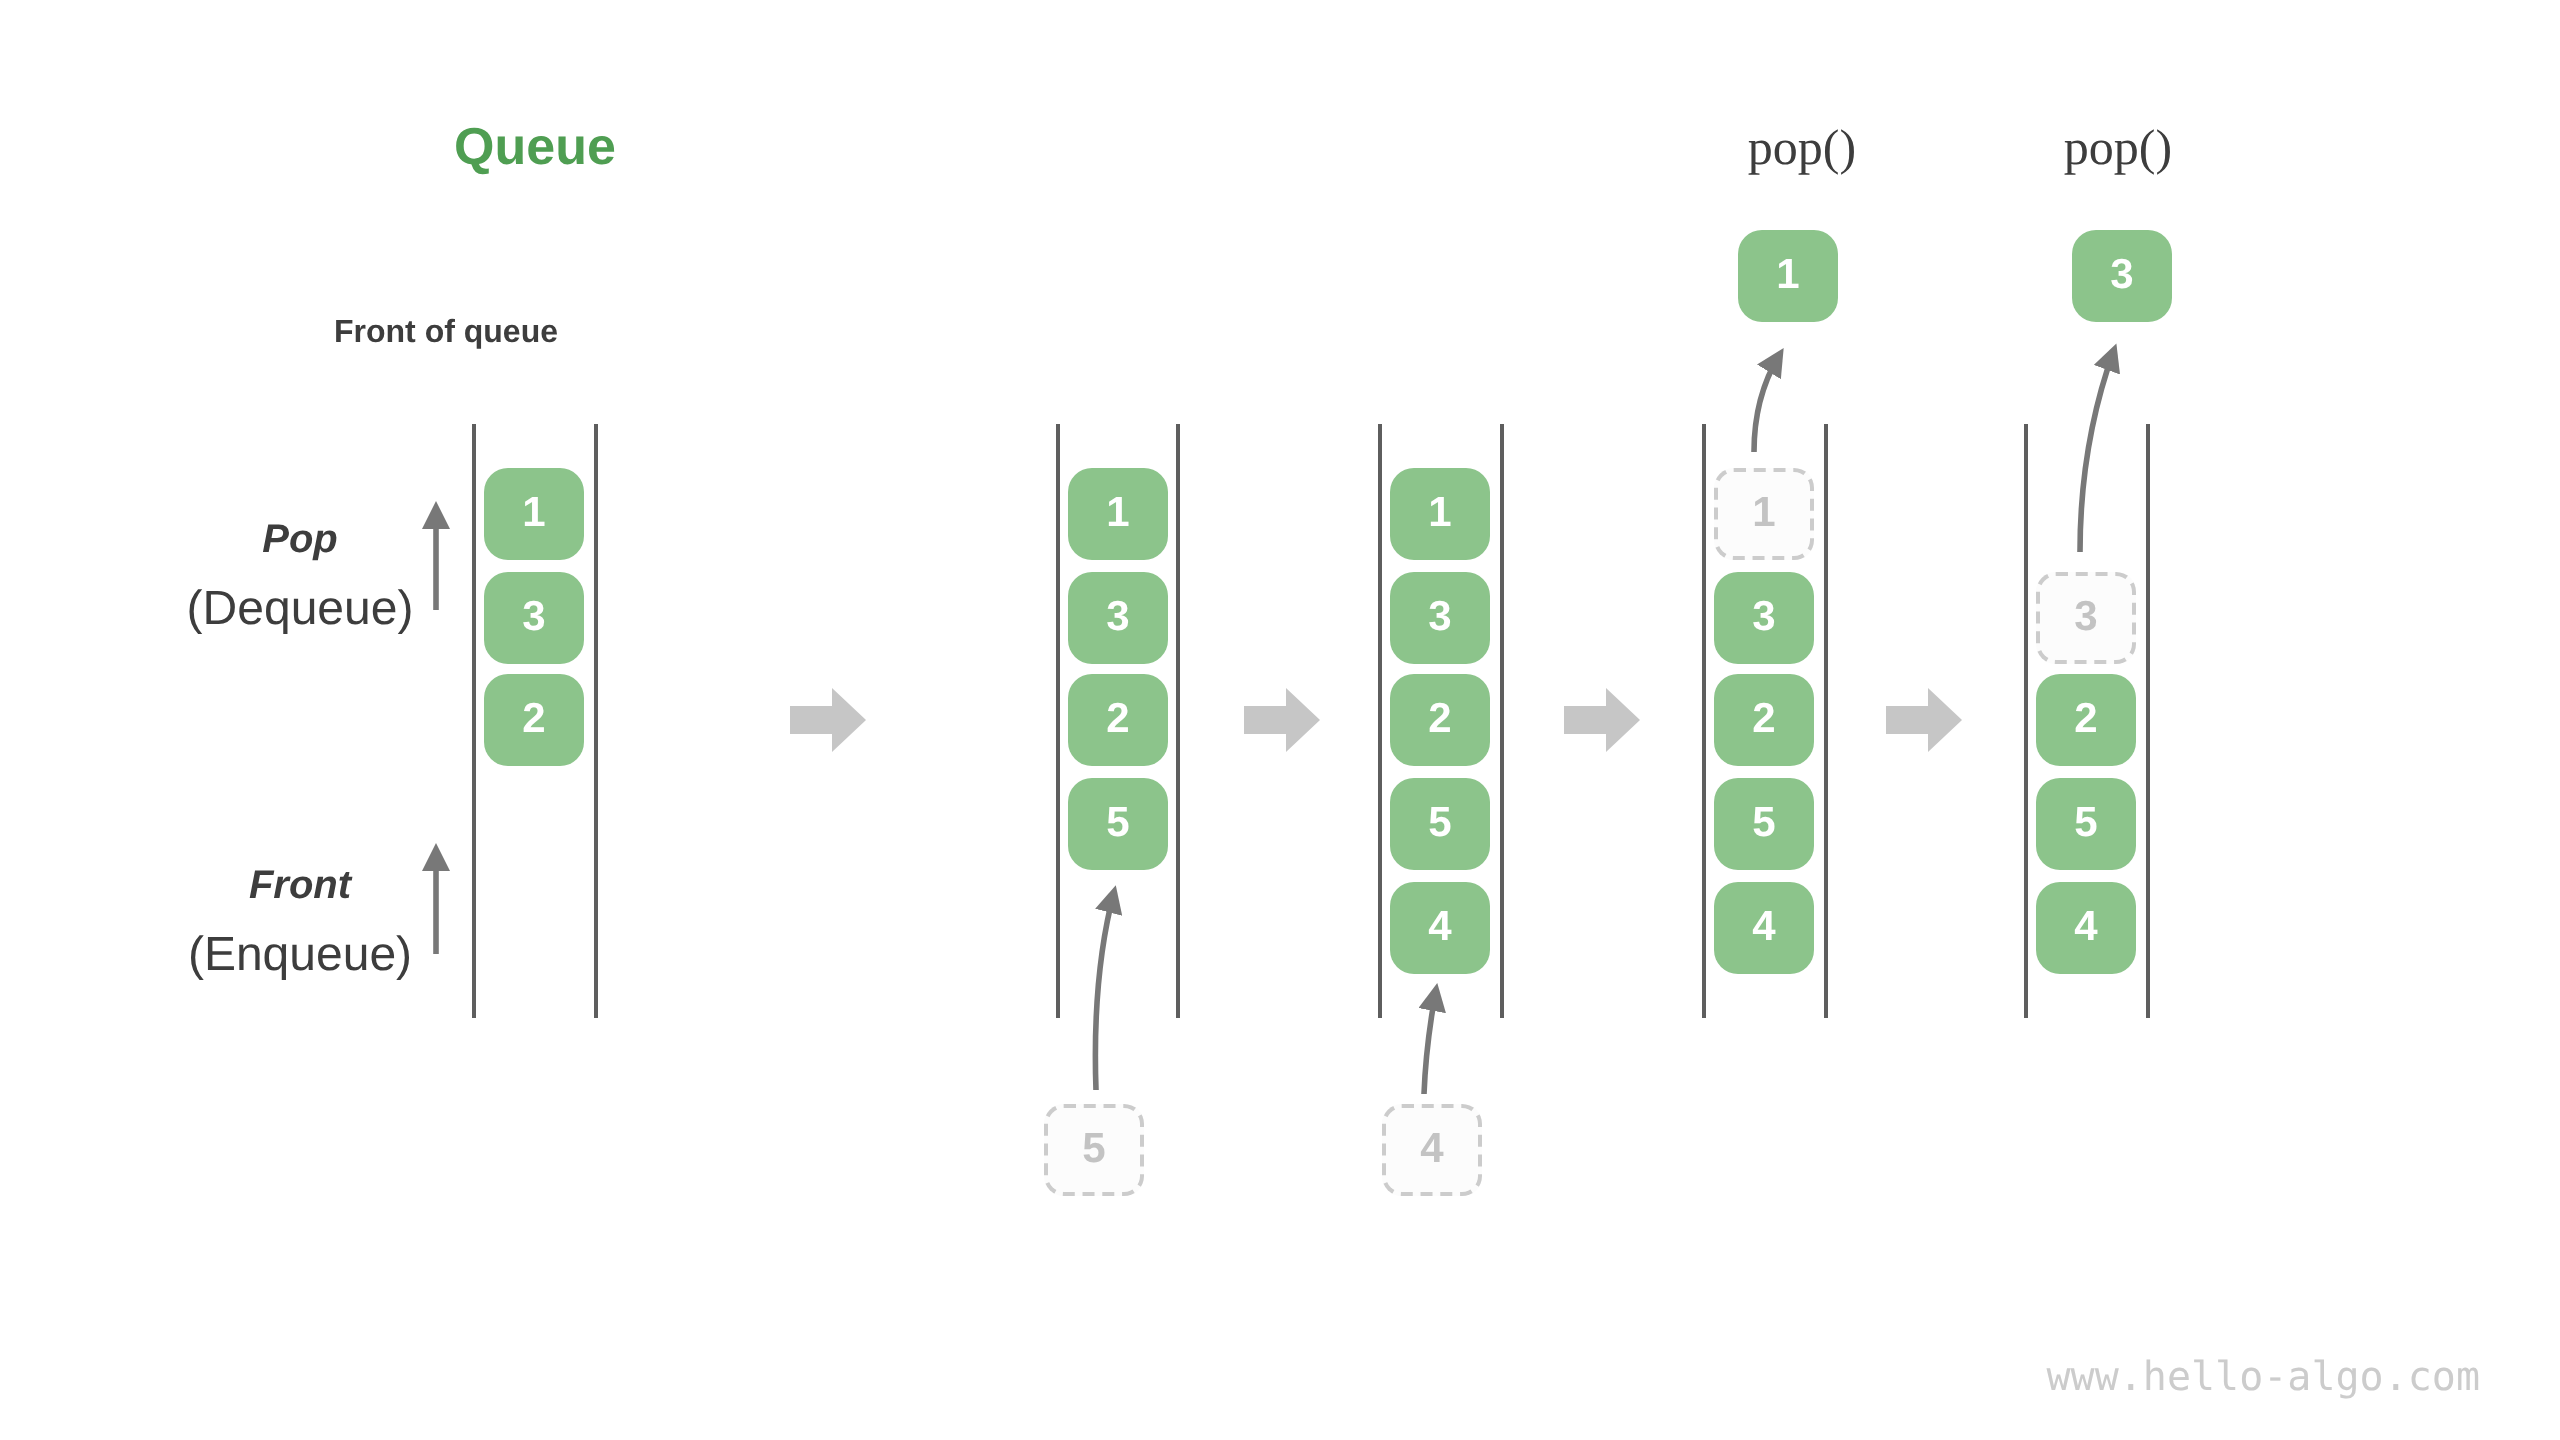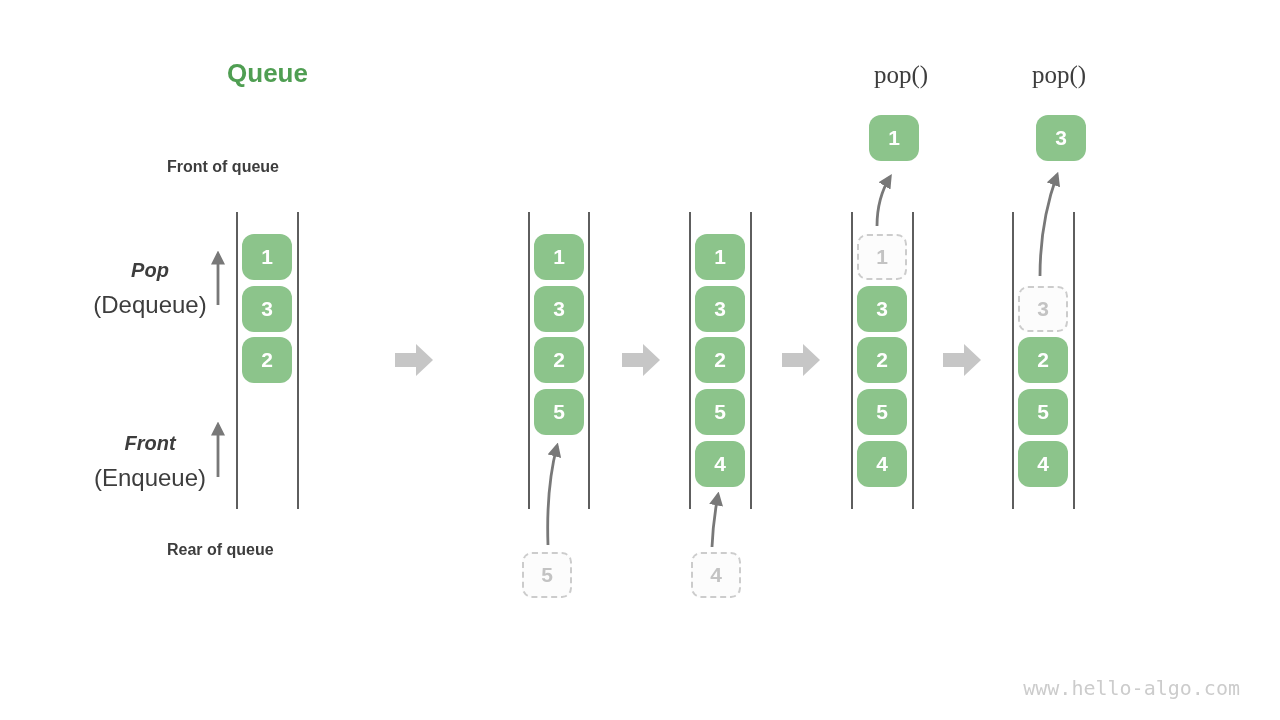--- a/index.html
+++ b/index.html
@@ -75,21 +75,20 @@
       <path d="M218,477 L218,425" marker-end="url(#ah)"></path>
       <path d="M548,545 Q546,488 557,446" marker-end="url(#ah)"></path>
       <path d="M712,547 Q713,522 718,495" marker-end="url(#ah)"></path>
       <path d="M877,226 Q877,198 890,177" marker-end="url(#ah)"></path>
       <path d="M1040,276 Q1040,222 1057,175" marker-end="url(#ah)"></path>
     </g>
   </svg>
 
   <div class="title">Queue</div>
   <div class="poslbl front">Front of queue</div>
-  <div class="poslbl rear">Rear of queue</div>
 
   <div class="side pop">
     <div class="main">Pop</div>
     <div class="sub">(Dequeue)</div>
   </div>
   <div class="side push">
     <div class="main">Front</div>
     <div class="sub">(Enqueue)</div>
   </div>
 

